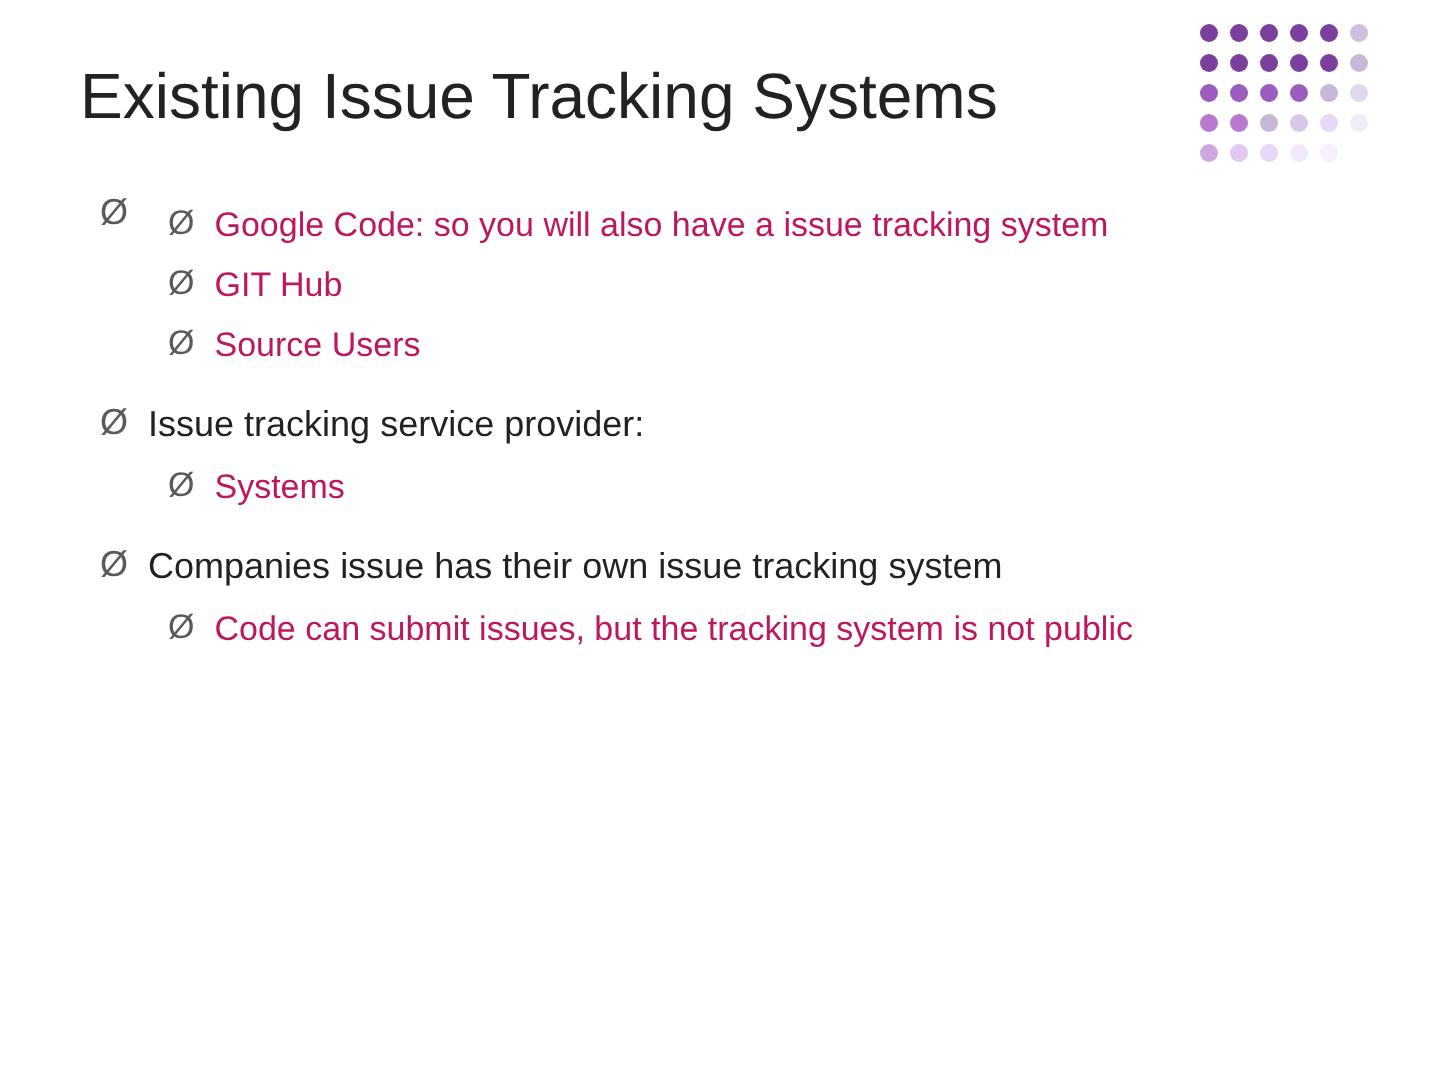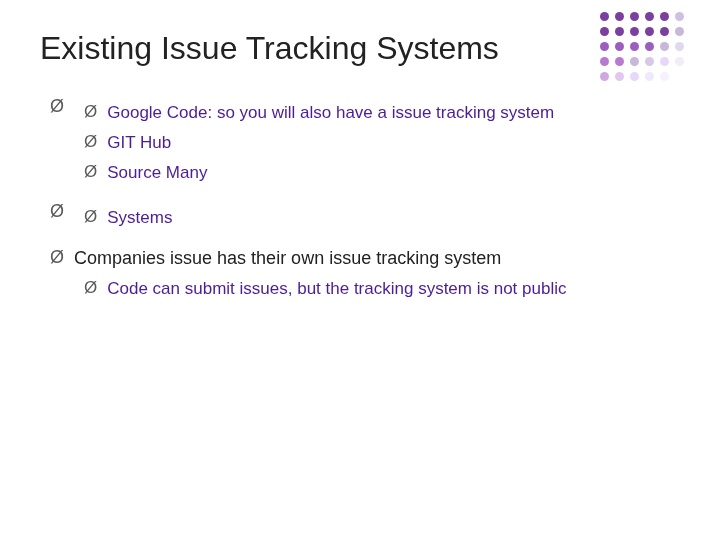--- a/index.html
+++ b/index.html
@@ -71,21 +71,21 @@
     .bullet-l2-marker {
       color: #5a5a5a;
       font-size: 17px;
       margin-right: 10px;
       margin-top: 1px;
       flex-shrink: 0;
     }
 
     .bullet-l2-text {
       font-size: 17px;
-      color: #4c1d95;
+      color: #be185d;
       line-height: 1.4;
     }
 
     
     .dot-grid {
       position: absolute;
       top: 12px;
       right: 18px;
       display: grid;
       grid-template-columns: repeat(7, 12px);
@@ -153,29 +153,30 @@
           <div class="bullet-l2">
             <span class="bullet-l2-marker">Ø</span>
             <span class="bullet-l2-text">Google Code: so you will also have a issue tracking system</span>
           </div>
           <div class="bullet-l2">
             <span class="bullet-l2-marker">Ø</span>
             <span class="bullet-l2-text">GIT Hub</span>
           </div>
           <div class="bullet-l2">
             <span class="bullet-l2-marker">Ø</span>
-            <span class="bullet-l2-text">Source Many</span>
+            <span class="bullet-l2-text">Source Users</span>
           </div>
         </div>
       </div>
     </div>
 
     <div class="bullet-l1">
       <span class="bullet-l1-marker">Ø</span>
       <div>
+        <span class="bullet-l1-text">Issue tracking service provider:</span>
         <div class="sub-bullets">
           <div class="bullet-l2">
             <span class="bullet-l2-marker">Ø</span>
             <span class="bullet-l2-text">Systems</span>
           </div>
         </div>
       </div>
     </div>
 
     <div class="bullet-l1">

